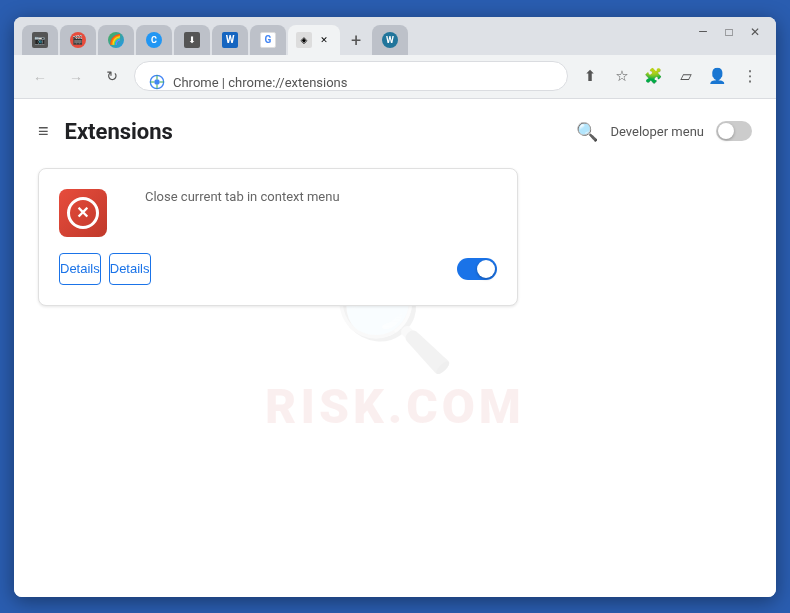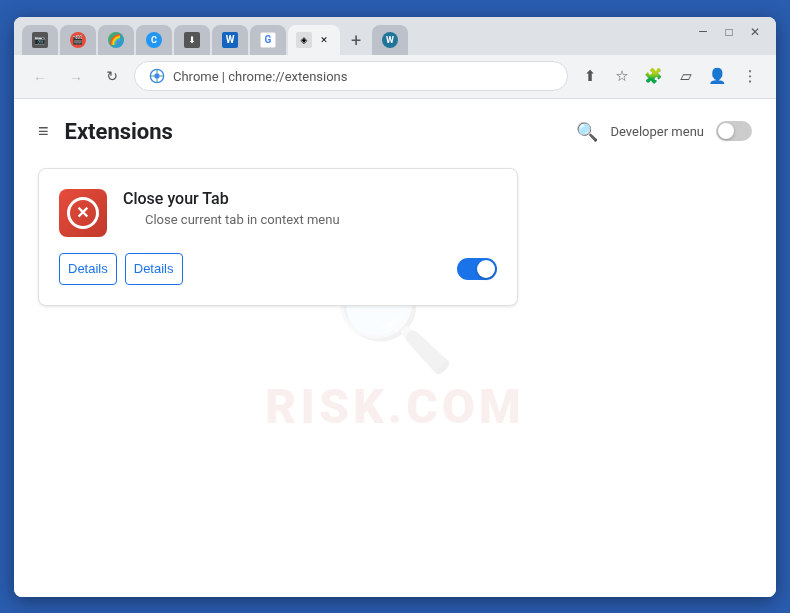--- a/index.html
+++ b/index.html
@@ -137,21 +137,21 @@
       color: #555;
       font-size: 14px;
     }
     .nav-btn.disabled { color: #bbb; cursor: default; }
     .address-input {
       flex: 1;
       height: 30px;
       background: #fff;
       border-radius: 15px;
       display: flex;
-      align-items: center;
+      align-items: flex-end;
       padding: 0 14px;
       font-size: 13px;
       color: #333;
       border: 1px solid #dadce0;
       gap: 8px;
     }
     .address-text {
       font-size: 13px;
       color: #555;
     }
@@ -318,21 +318,21 @@
       display: flex;
       align-items: center;
       justify-content: space-between;
     }
     .card-buttons {
       display: flex;
       gap: 8px;
     }
     .btn-details, .btn-remove {
       height: 32px;
-      padding: 0 8px;
+      padding: 0 0;
       border-radius: 4px;
       font-size: 13px;
       font-weight: 500;
       cursor: pointer;
       border: 1px solid #1a73e8;
       background: #fff;
       color: #1a73e8;
     }
     .toggle-on {
       width: 40px;
@@ -465,21 +465,20 @@
           <div class="toggle-switch"></div>
         </div>
       </div>
 
       <div class="extension-card">
         <div class="card-top">
           <div class="ext-icon">
             <div class="ext-icon-x">✕</div>
           </div>
           <div class="ext-info">
-            <div class="ext-name">Close your Tab</div>
             <div class="ext-description">Close current tab in context menu</div>
           </div>
         </div>
         <div class="card-actions">
           <div class="card-buttons">
             <button class="btn-details">Details</button>
             <button class="btn-remove">Details</button>
           </div>
           <div class="toggle-on"></div>
         </div>

